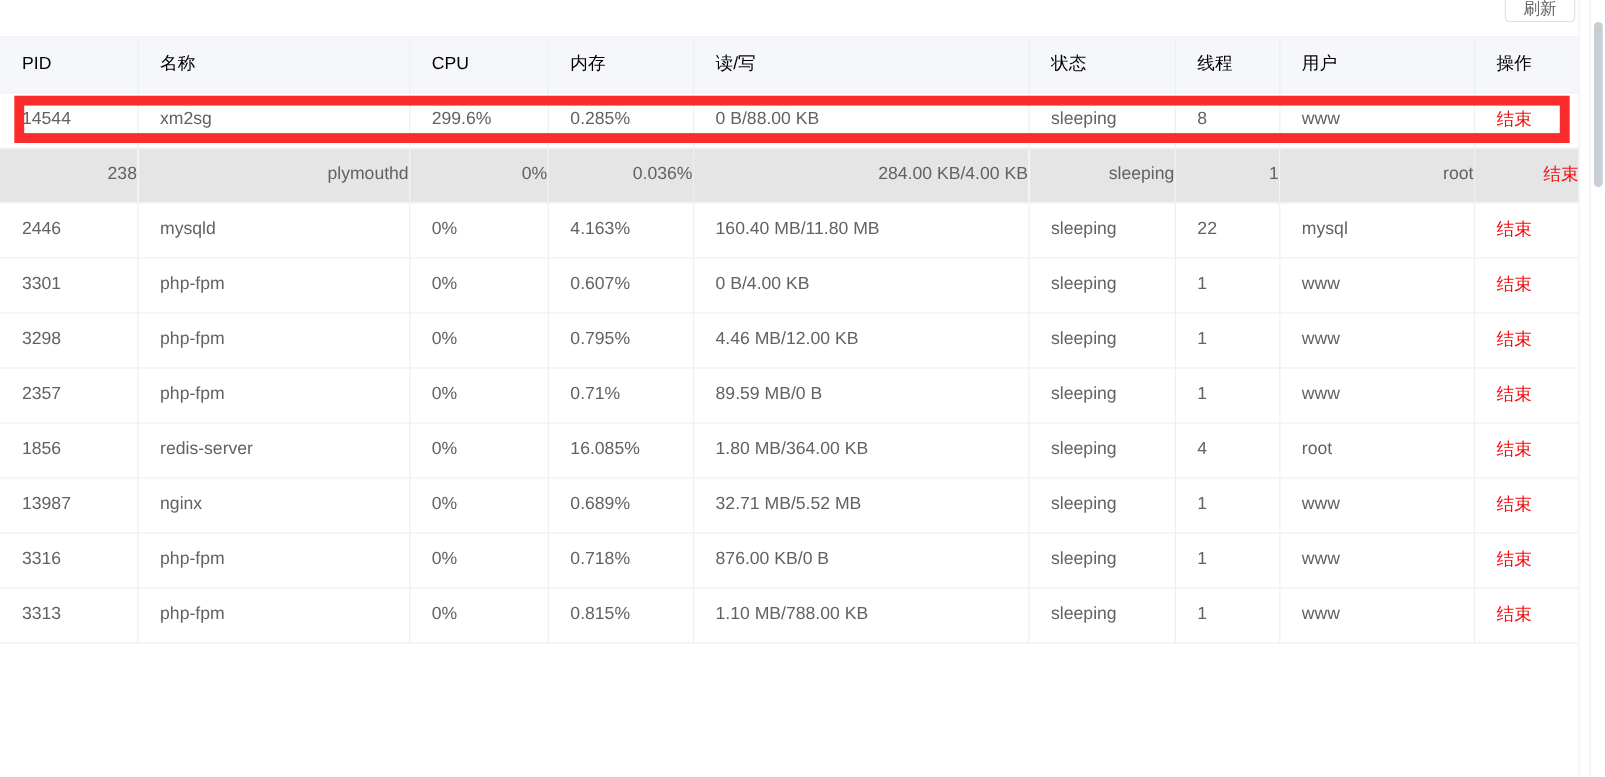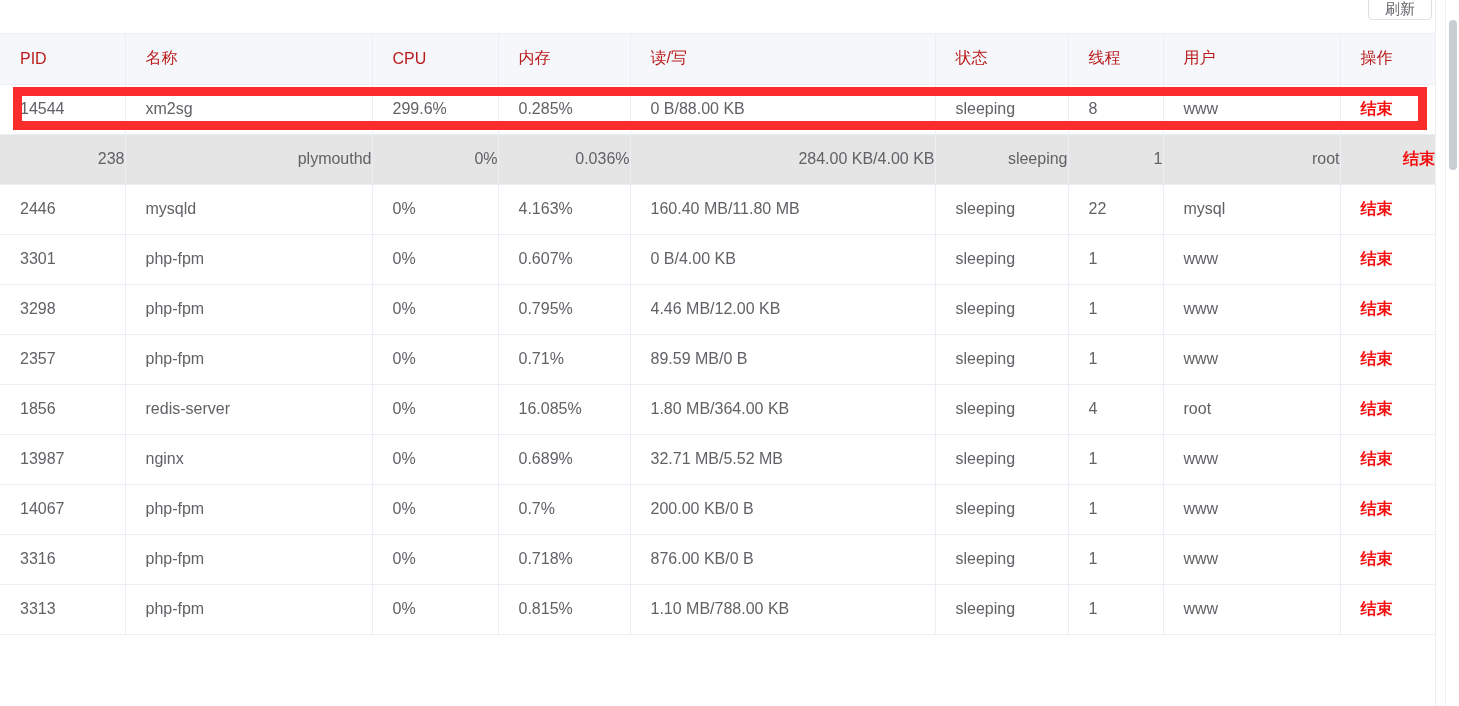--- a/index.html
+++ b/index.html
@@ -65,21 +65,21 @@
   table.proc col.c-mem    { width: 132px; }
   table.proc col.c-rw     { width: 305px; }
   table.proc col.c-state  { width: 133px; }
   table.proc col.c-thread { width: 95px; }
   table.proc col.c-user   { width: 177px; }
   table.proc col.c-act    { width: 95px; }
 
   table.proc thead th {
     height: 50px;
     background: #f5f7fa;
-    color: #b91c1c;
+    color: #000000;
     font-weight: normal;
     font-size: 16px;
     text-align: left;
     padding: 0 0 0 20px;
     border-right: 1px solid #ebeef5;
     border-bottom: 1px solid #ebeef5;
     white-space: nowrap;
   }
   table.proc thead th:last-child { border-right: none; }
 
@@ -88,21 +88,21 @@
     color: #606266;
     font-size: 16px;
     text-align: left;
     padding: 0 0 0 20px;
     border-right: 1px solid #ebeef5;
     border-bottom: 1px solid #ebeef5;
     white-space: nowrap;
     overflow: hidden;
     background: #ffffff;
   }
-  table.proc tbody td:last-child { border-right: none; font-weight: bold; }
+  table.proc tbody td:last-child { border-right: none; }
   table.proc tbody tr.striped td { background: #e5e5e5; text-align: right; }
 
   .kill-link {
     color: #f40f0f;
     cursor: pointer;
     font-size: 16px;
   }
 
   
   .hl-rect {
@@ -258,31 +258,20 @@
             <td>nginx</td>
             <td>0%</td>
             <td>0.689%</td>
             <td>32.71 MB/5.52 MB</td>
             <td>sleeping</td>
             <td>1</td>
             <td>www</td>
             <td><span class="kill-link">结束</span></td>
           </tr>
           <tr>
-            <td>14067</td>
-            <td>php-fpm</td>
-            <td>0%</td>
-            <td>0.7%</td>
-            <td>200.00 KB/0 B</td>
-            <td>sleeping</td>
-            <td>1</td>
-            <td>www</td>
-            <td><span class="kill-link">结束</span></td>
-          </tr>
-          <tr>
             <td>3316</td>
             <td>php-fpm</td>
             <td>0%</td>
             <td>0.718%</td>
             <td>876.00 KB/0 B</td>
             <td>sleeping</td>
             <td>1</td>
             <td>www</td>
             <td><span class="kill-link">结束</span></td>
           </tr>

